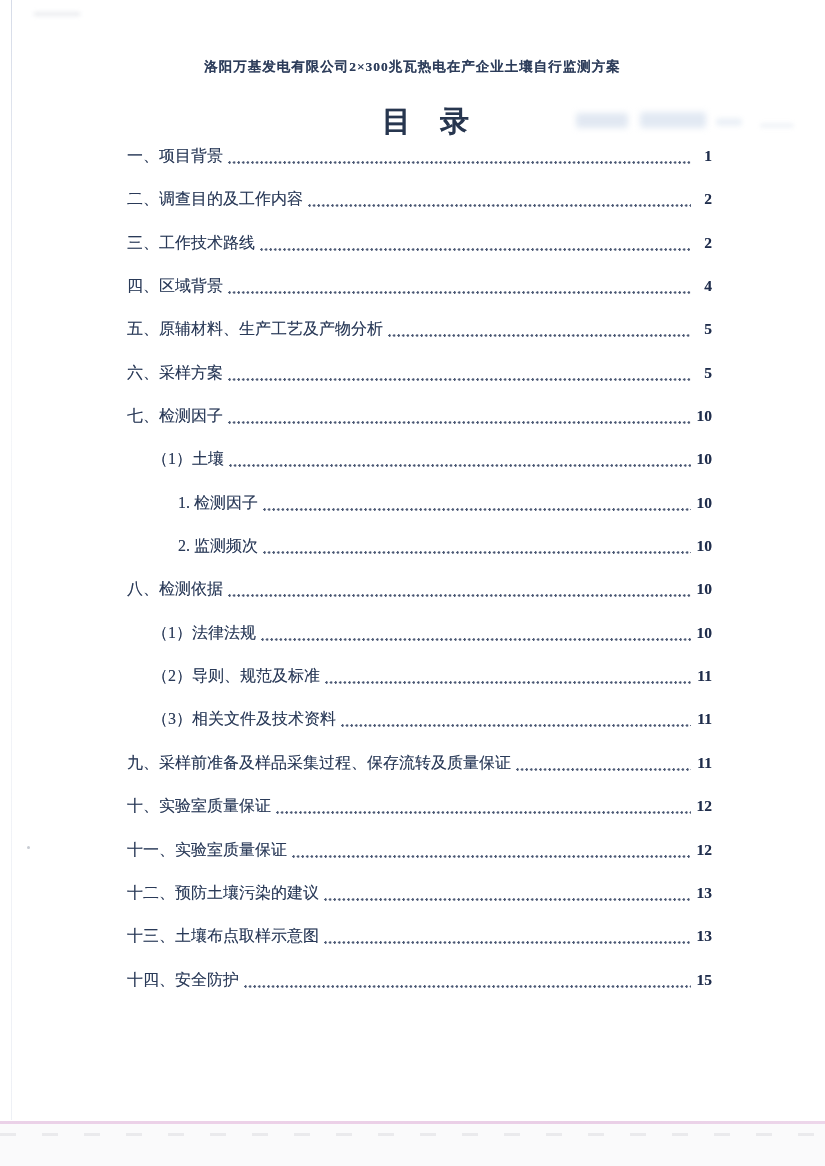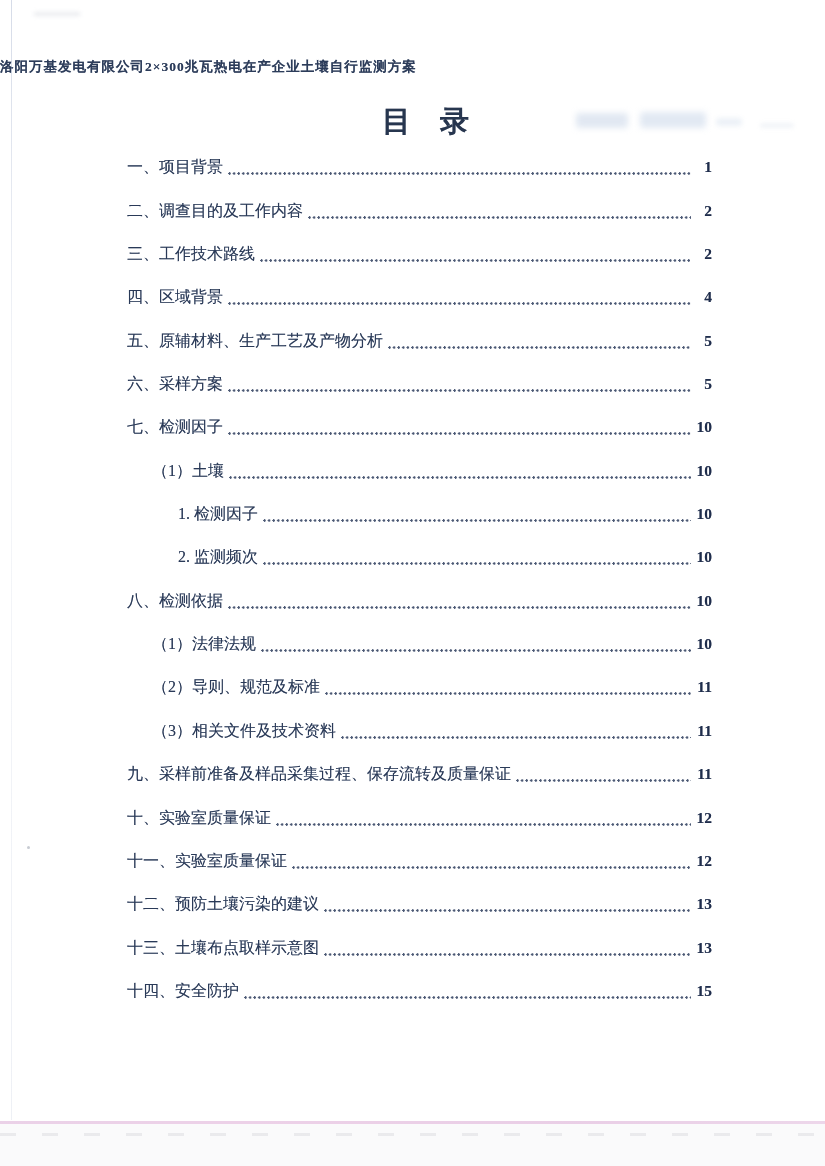--- a/index.html
+++ b/index.html
@@ -7,41 +7,42 @@
     width:825px;height:1166px;position:relative;overflow:hidden;
     background:#fefefe;
     font-family:"Liberation Serif","DejaVu Serif",serif;
   }
   .page{
     position:absolute;inset:0;background:#fff;
   }
   
   .doc-header{
     position:absolute;top:58px;left:0;width:100%;
+    text-align:center;
     font-size:13.5px;font-weight:700;letter-spacing:1px;
     color:#2c3c5a;
     text-shadow:0 0 .5px rgba(44,60,90,.55);
   }
   
   .doc-title{
     position:absolute;top:102px;left:0;width:100%;
     text-align:center;
     font-size:29px;font-weight:700;
     color:#27364f;
     text-shadow:0 0 .6px rgba(39,54,79,.5);
     white-space:pre;
     padding-left:13px;
   }
   
   .toc{
     position:absolute;top:145px;left:127px;width:585px;
   }
   .toc-row{
     height:43.35px;box-sizing:border-box;
-    display:flex;align-items:flex-end;
+    display:flex;align-items:flex-start;
     padding-bottom:10px;
     color:#2a3a58;
   }
   .toc-row .label{
     font-size:16px;line-height:22px;
     white-space:nowrap;
     text-shadow:0 0 .5px rgba(42,58,88,.45);
   }
   .toc-row.lv1{padding-left:25px;}
   .toc-row.lv2{padding-left:51px;}

